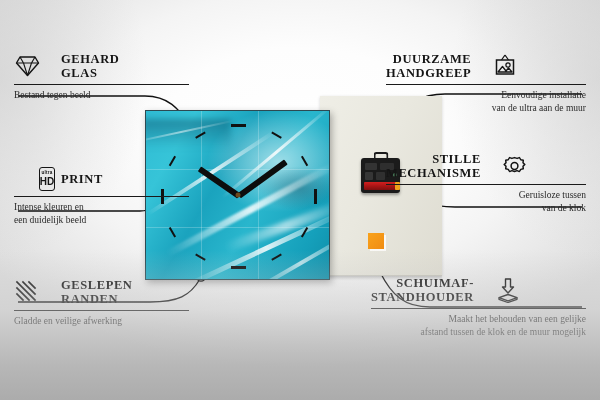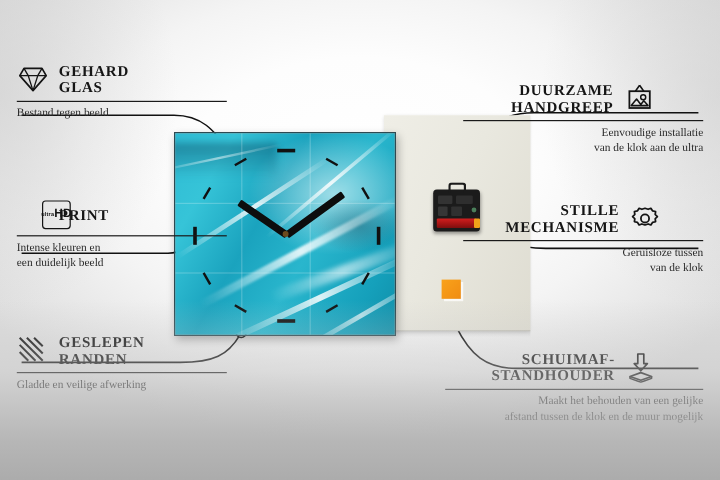--- a/index.html
+++ b/index.html
@@ -103,43 +103,43 @@
   
   #hand-hour, #hand-min {
     position:absolute; background:#0d0d0d; transform-origin:0% 50%;
     border-radius:1px;
   }
   #pivot { position:absolute; width:5px;height:5px;border-radius:50%;
     background:#6b4a1e; left:50%; top:50%; transform:translate(-50%,-50%); }
 
   
   .feat { position:absolute; }
-  .feat .head { display:flex; align-items:center; gap:9px; }
+  .feat .head { display:flex; align-items:center; gap:21px; }
   .feat .titlewrap { line-height:1.12; }
   .feat .title {
     font-family:"Liberation Serif", serif;
     font-weight:700; font-size:12.5px; letter-spacing:.6px; color:#151515;
     text-transform:uppercase; white-space:nowrap;
   }
   .feat .rule { height:1px; background:#1a1a1a; margin:4px 0 4px 0; }
   .feat .sub {
     font-family:"Liberation Serif", serif;
     font-size:9.5px; color:#2a2a2a; line-height:1.32;
   }
   .feat.left .head { justify-content:flex-start; }
   .feat.left .title, .feat.left .sub { text-align:left; }
-  .feat.right .head { justify-content:center;margin-top:16px; }
+  .feat.right .head { justify-content:flex-start; }
   .feat.right .title, .feat.right .sub { text-align:right; }
   .feat.right .titlewrap { order:0; }
   .icon { flex:0 0 auto; width:26px; height:26px; display:flex; align-items:center; justify-content:center; }
   .icon svg { display:block; }
 
   
   .hdbox { width:24px;height:24px;border:1.6px solid #141414;border-radius:3px;
-    display:flex;flex-direction:row;align-items:center;justify-content:center;line-height:1;margin-left:40px;}
+    display:flex;flex-direction:column;align-items:center;justify-content:center;line-height:1;margin-left:40px;}
   .hdbox .u { font-family:"Liberation Sans",sans-serif; font-size:4.6px; font-weight:700; letter-spacing:.2px; color:#141414;}
   .hdbox .h { font-family:"Liberation Sans",sans-serif; font-size:10px; font-weight:700; color:#141414; margin-top:.5px;}
 </style>
 </head>
 <body>
 
 <div id="stage">
   <div id="corner-l"></div>
   <div id="corner-r"></div>
 
@@ -282,21 +282,21 @@
         <svg width="26" height="24" viewBox="0 0 26 24">
           <path d="M13,1 L9.5,6 M13,1 L16.5,6" fill="none" stroke="#141414" stroke-width="1.3"></path>
           <rect x="4.5" y="6" width="17" height="14" fill="none" stroke="#141414" stroke-width="1.5"></rect>
           <circle cx="16" cy="11" r="2.1" fill="none" stroke="#141414" stroke-width="1.2"></circle>
           <path d="M6,18 L10.5,12.5 L14,17 L16.5,14 L20,18 Z" fill="none" stroke="#141414" stroke-width="1.3" stroke-linejoin="round"></path>
         </svg>
       </span>
     </div>
     <div class="rule" style="width:200px"></div>
     <div class="sub">Eenvoudige installatie</div>
-    <div class="sub">van de klok aan de ultra</div>
+    <div class="sub">van de ultra aan de muur</div>
   </div>
 
   <div class="feat right" style="right:14px; top:152px; width:200px;">
     <div class="head">
       <span class="titlewrap">
         <div class="title">STILLE</div>
         <div class="title">MECHANISME</div>
       </span>
       <span class="icon">
         <svg width="25" height="25" viewBox="0 0 25 25">

